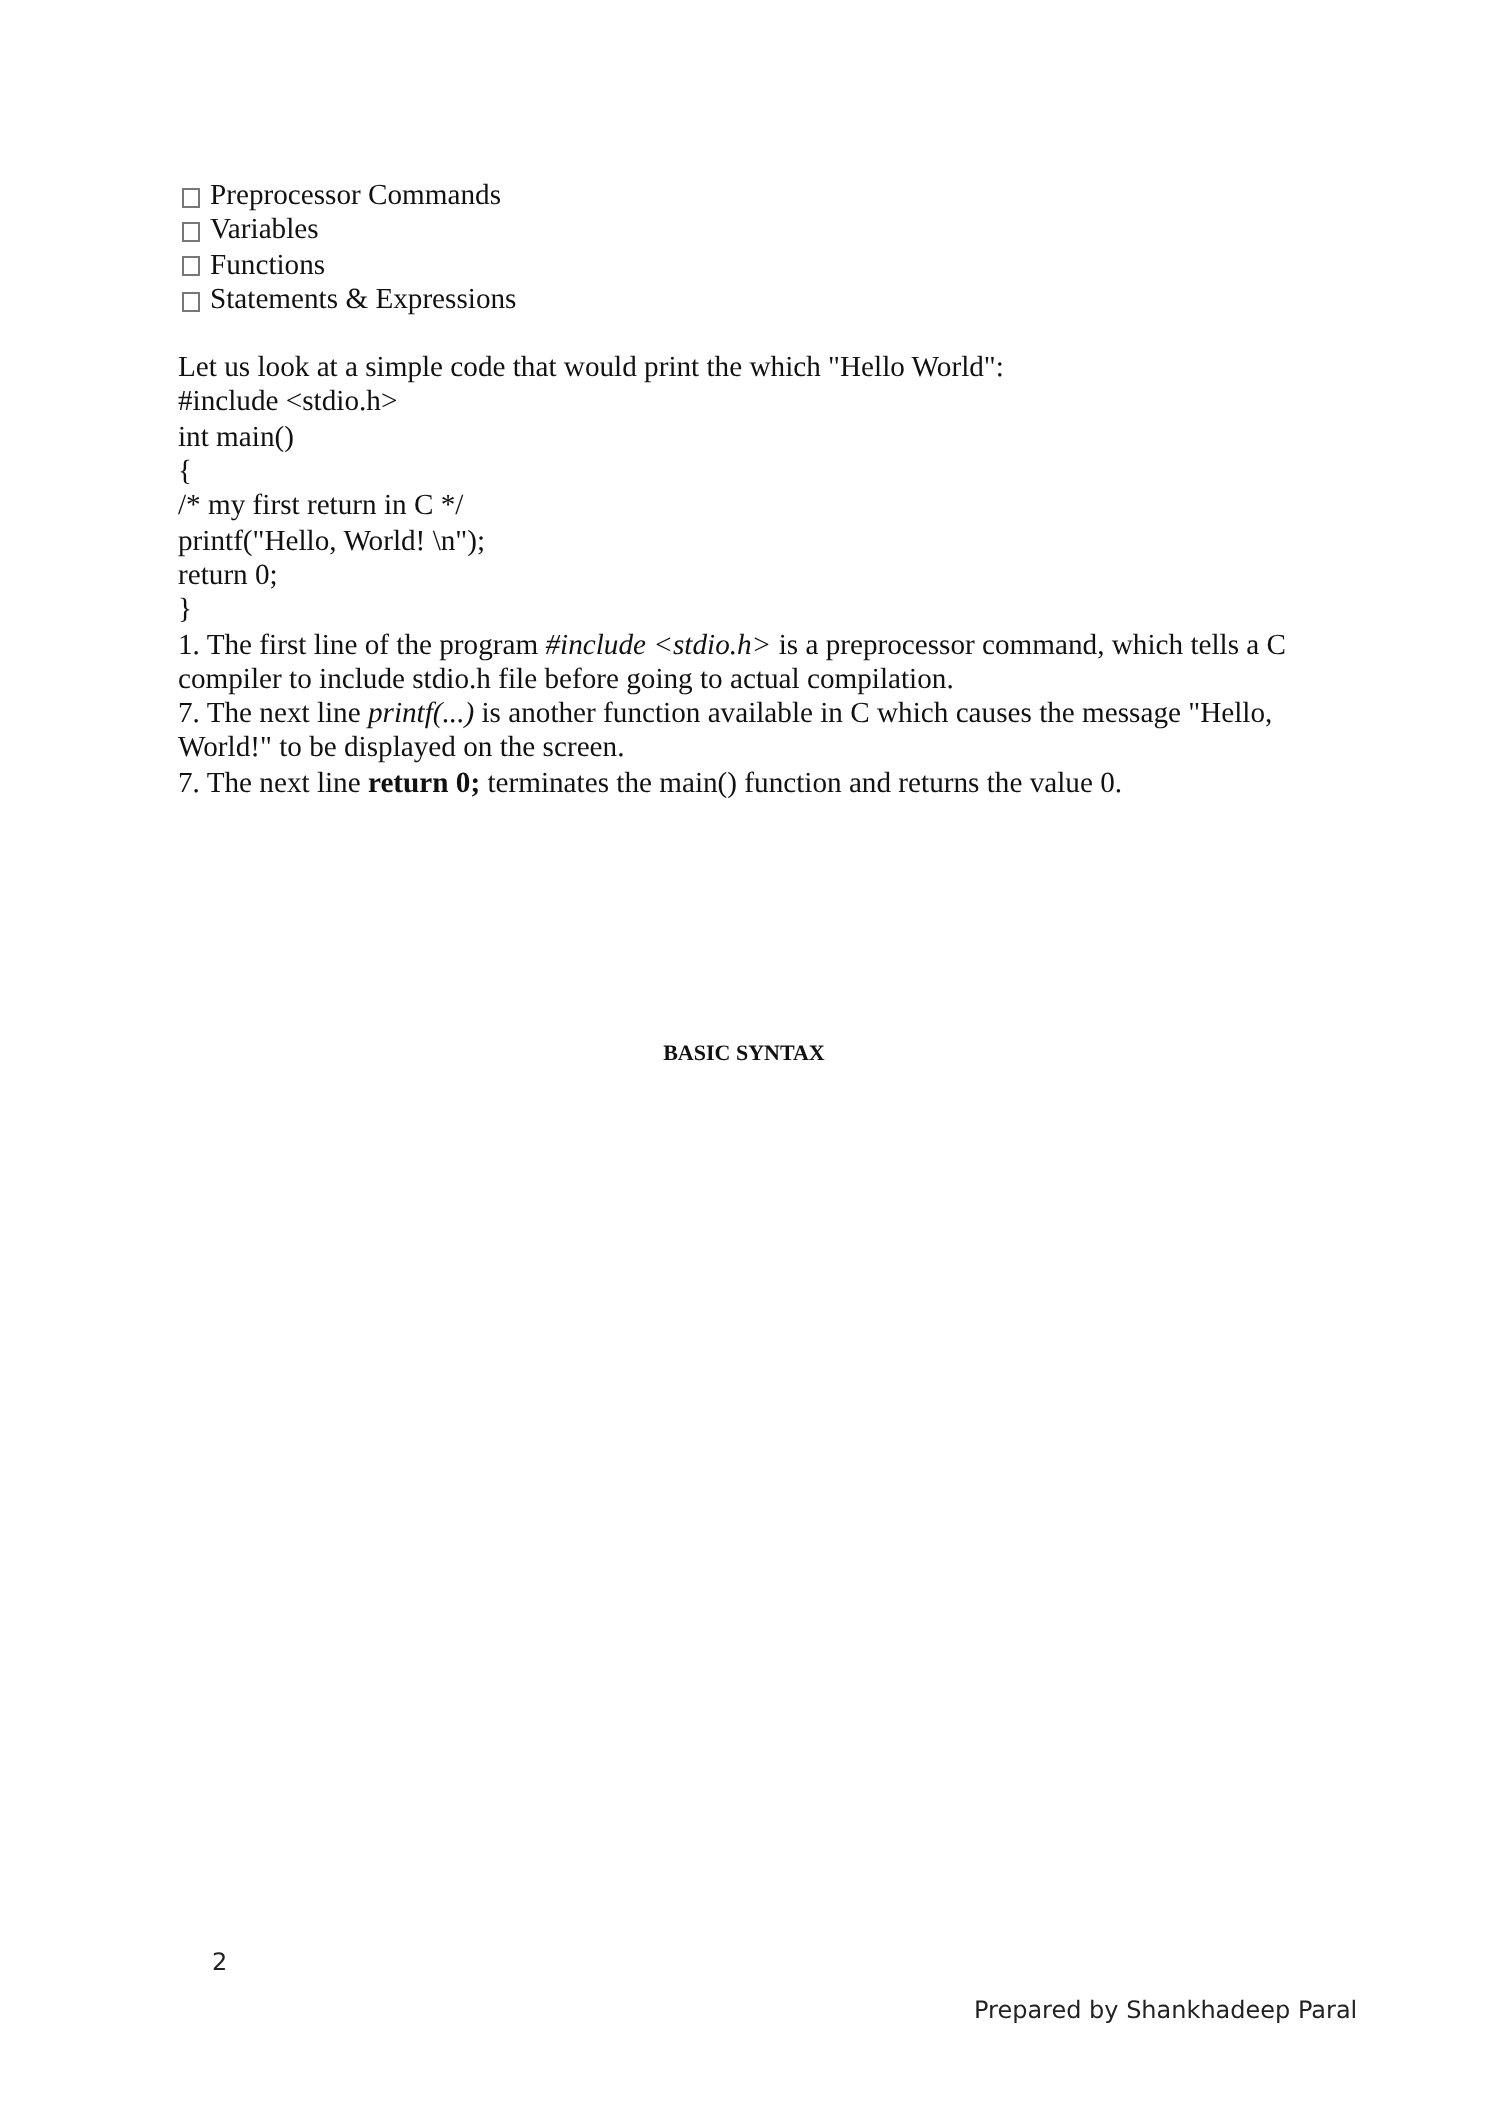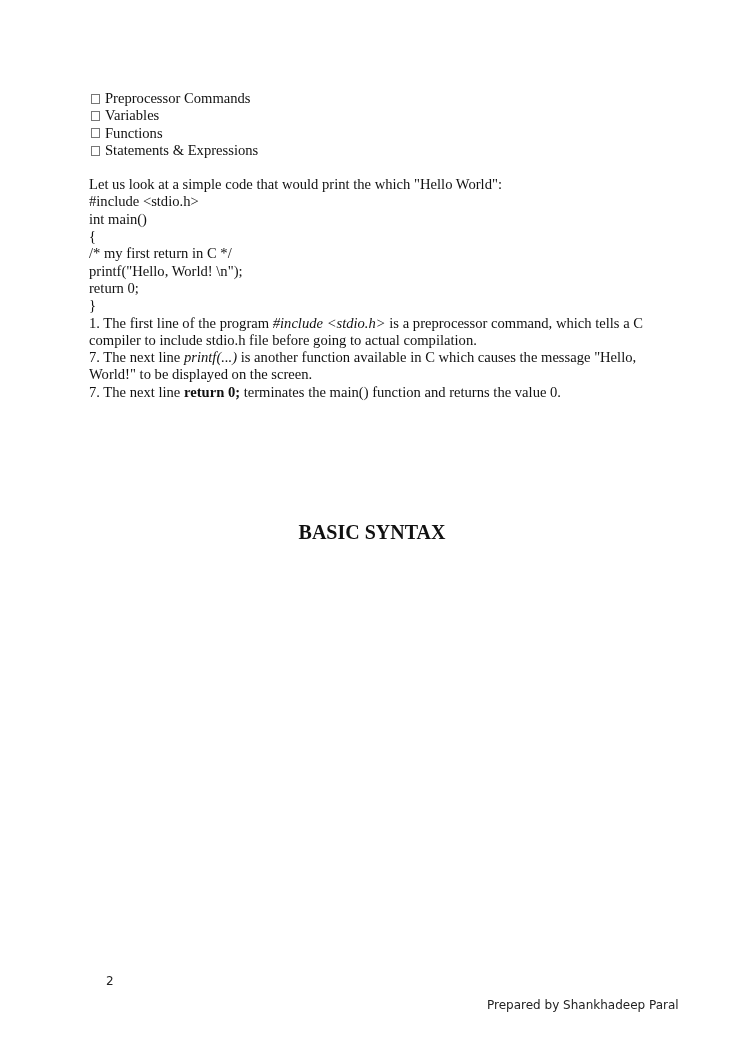--- a/index.html
+++ b/index.html
@@ -6,21 +6,21 @@
   body { width: 744px; height: 1052px; position: relative; overflow: hidden; color: #111; }
   .page { position: absolute; left: 0; top: 0; width: 744px; height: 872px; background: #fff; }
   .content { position: absolute; left: 89px; top: 90px; width: 570px;
     font-family: "Liberation Serif", serif; font-size: 14.6px; line-height: 17.3px; }
   .bullets { margin: 0; padding: 0; list-style: none; }
   .bullets li { display: flex; align-items: center; }
   .box { display: inline-block; width: 9px; height: 10px; border: 1px solid #777; margin-right: 5px; margin-left: 2px; box-sizing: border-box; }
   .line { white-space: pre-wrap; }
   .gap { height: 17px; }
   .heading { position: absolute; left: 0; width: 744px; top: 521px; text-align: center;
-    font-family: "Liberation Serif", serif; font-weight: bold; font-size: 20px; }
+    font-family: "Liberation Serif", serif; font-weight: bold; font-size: 11px; }
   .footer { position: absolute; top: 974px; font-family: "DejaVu Sans", sans-serif; font-size: 12px; color: #222; }
   .page-num { left: 106px; }
   .author { left: 487px; margin-top: 24px; }
 </style>
 </head>
 <body>
 
 <div class="page">
   <div class="content">
     <ul class="bullets">

